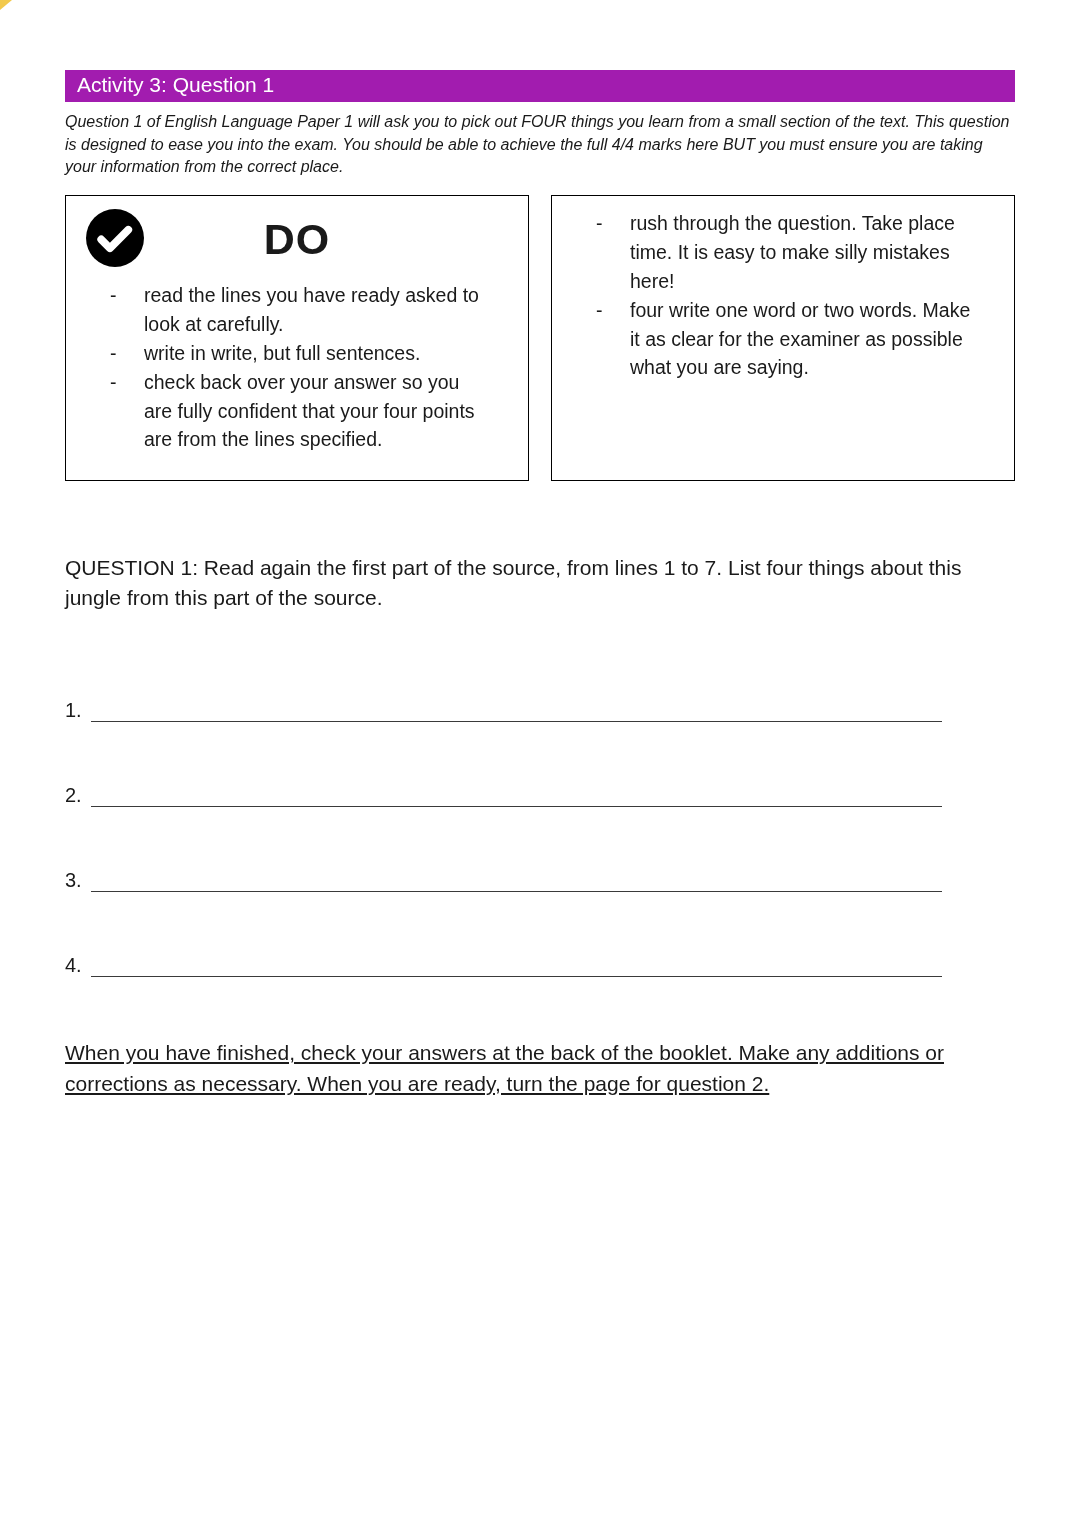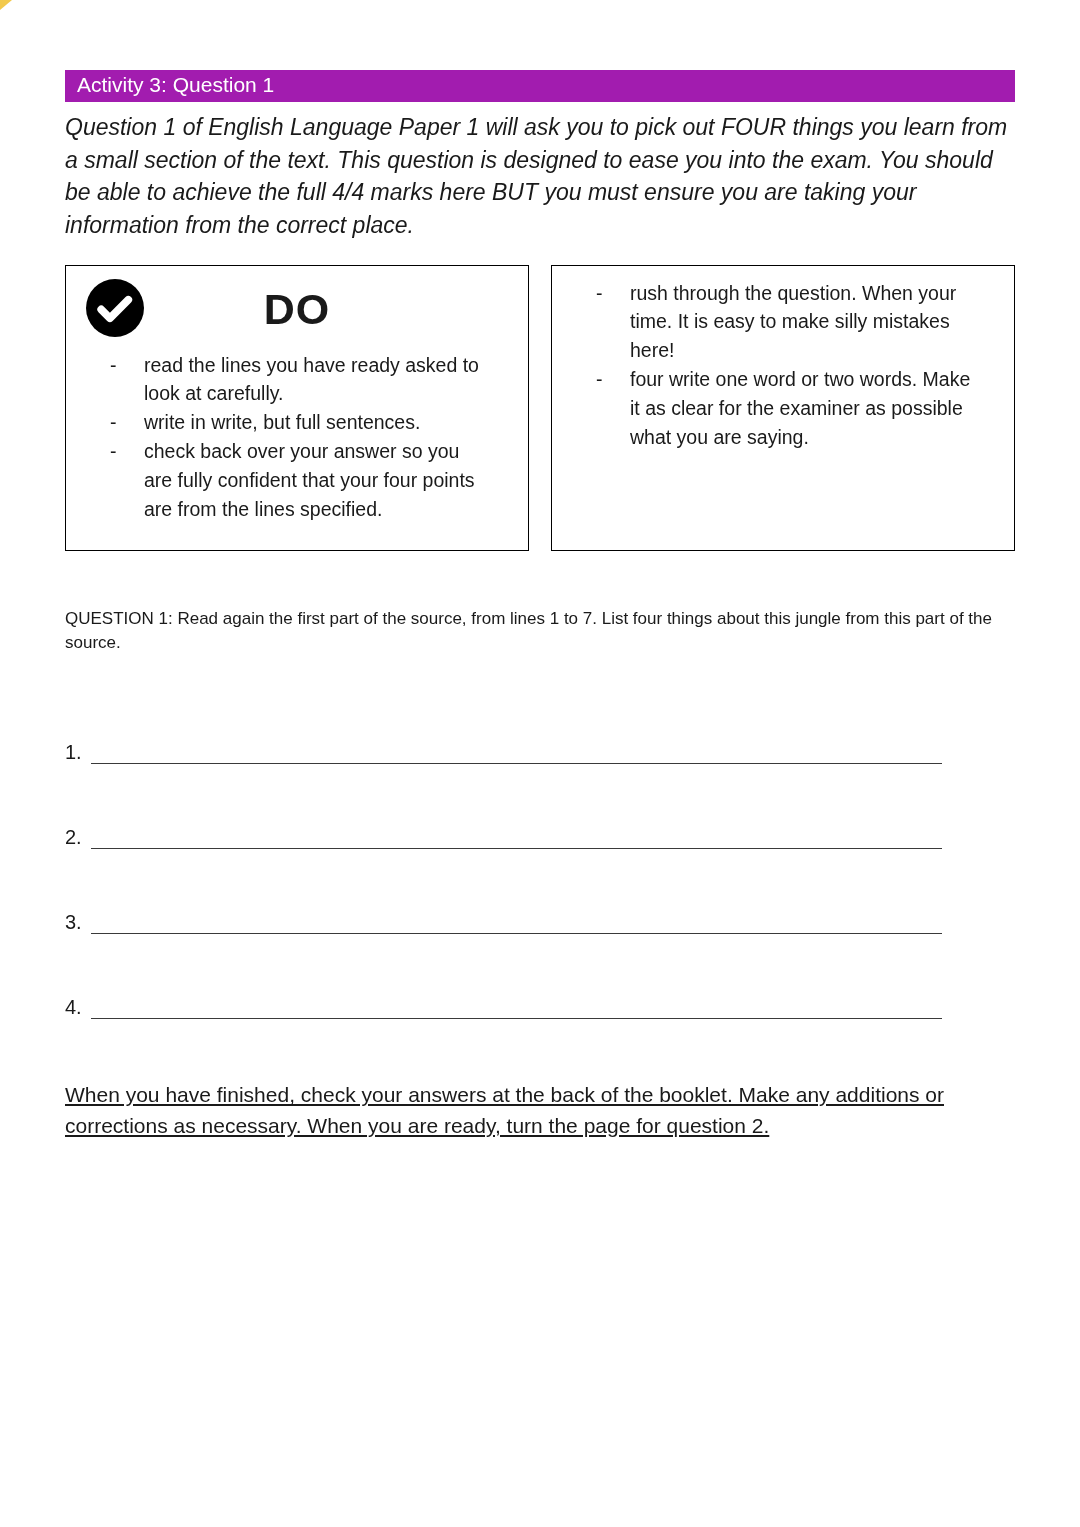--- a/index.html
+++ b/index.html
@@ -23,21 +23,21 @@
   }
   .header-bar {
     background: #a21caf;
     color: #ffffff;
     font-size: 21px;
     padding: 3px 12px 5px 12px;
     width: 100%;
   }
   .intro {
     font-style: italic;
-    font-size: 23px;
+    font-size: 16px;
     line-height: 1.42;
     margin-top: 9px;
     width: 100%;
   }
   .boxes {
     display: flex;
     gap: 22px;
     margin-top: 7px;
   }
   .rule-box {
@@ -66,22 +66,22 @@
   }
   .rule-list {
     padding: 0 22px 0 26px;
     font-size: 19.5px;
     line-height: 1.48;
   }
   .li { display: flex; }
   .li .marker { flex: 0 0 34px; }
   .li .text { flex: 1; }
   .question {
-    margin-top: 56px;
-    font-size: 17px;
+    margin-top: 72px;
+    font-size: 21px;
     line-height: 1.4;
     width: 100%;
   }
   .answers { margin-top: 86px; }
   .answer-row {
     display: flex;
     width: 877px;
     margin-bottom: 61px;
   }
   .answer-row .num {
@@ -141,21 +141,21 @@
           <span class="marker">-</span>
           <span class="text">check back over your answer so you are fully confident that your four points are from the lines specified.</span>
         </div>
       </div>
     </div>
 
     <div class="rule-box">
       <div class="rule-list">
         <div class="li">
           <span class="marker">-</span>
-          <span class="text">rush through the question. When your time. It is easy to make silly mistakes here!</span>
+          <span class="text">rush through the question. Take place time. It is easy to make silly mistakes here!</span>
         </div>
         <div class="li">
           <span class="marker">-</span>
           <span class="text">four write one word or two words. Make it as clear for the examiner as possible what you are saying.</span>
         </div>
       </div>
     </div>
 
   </div>
 

